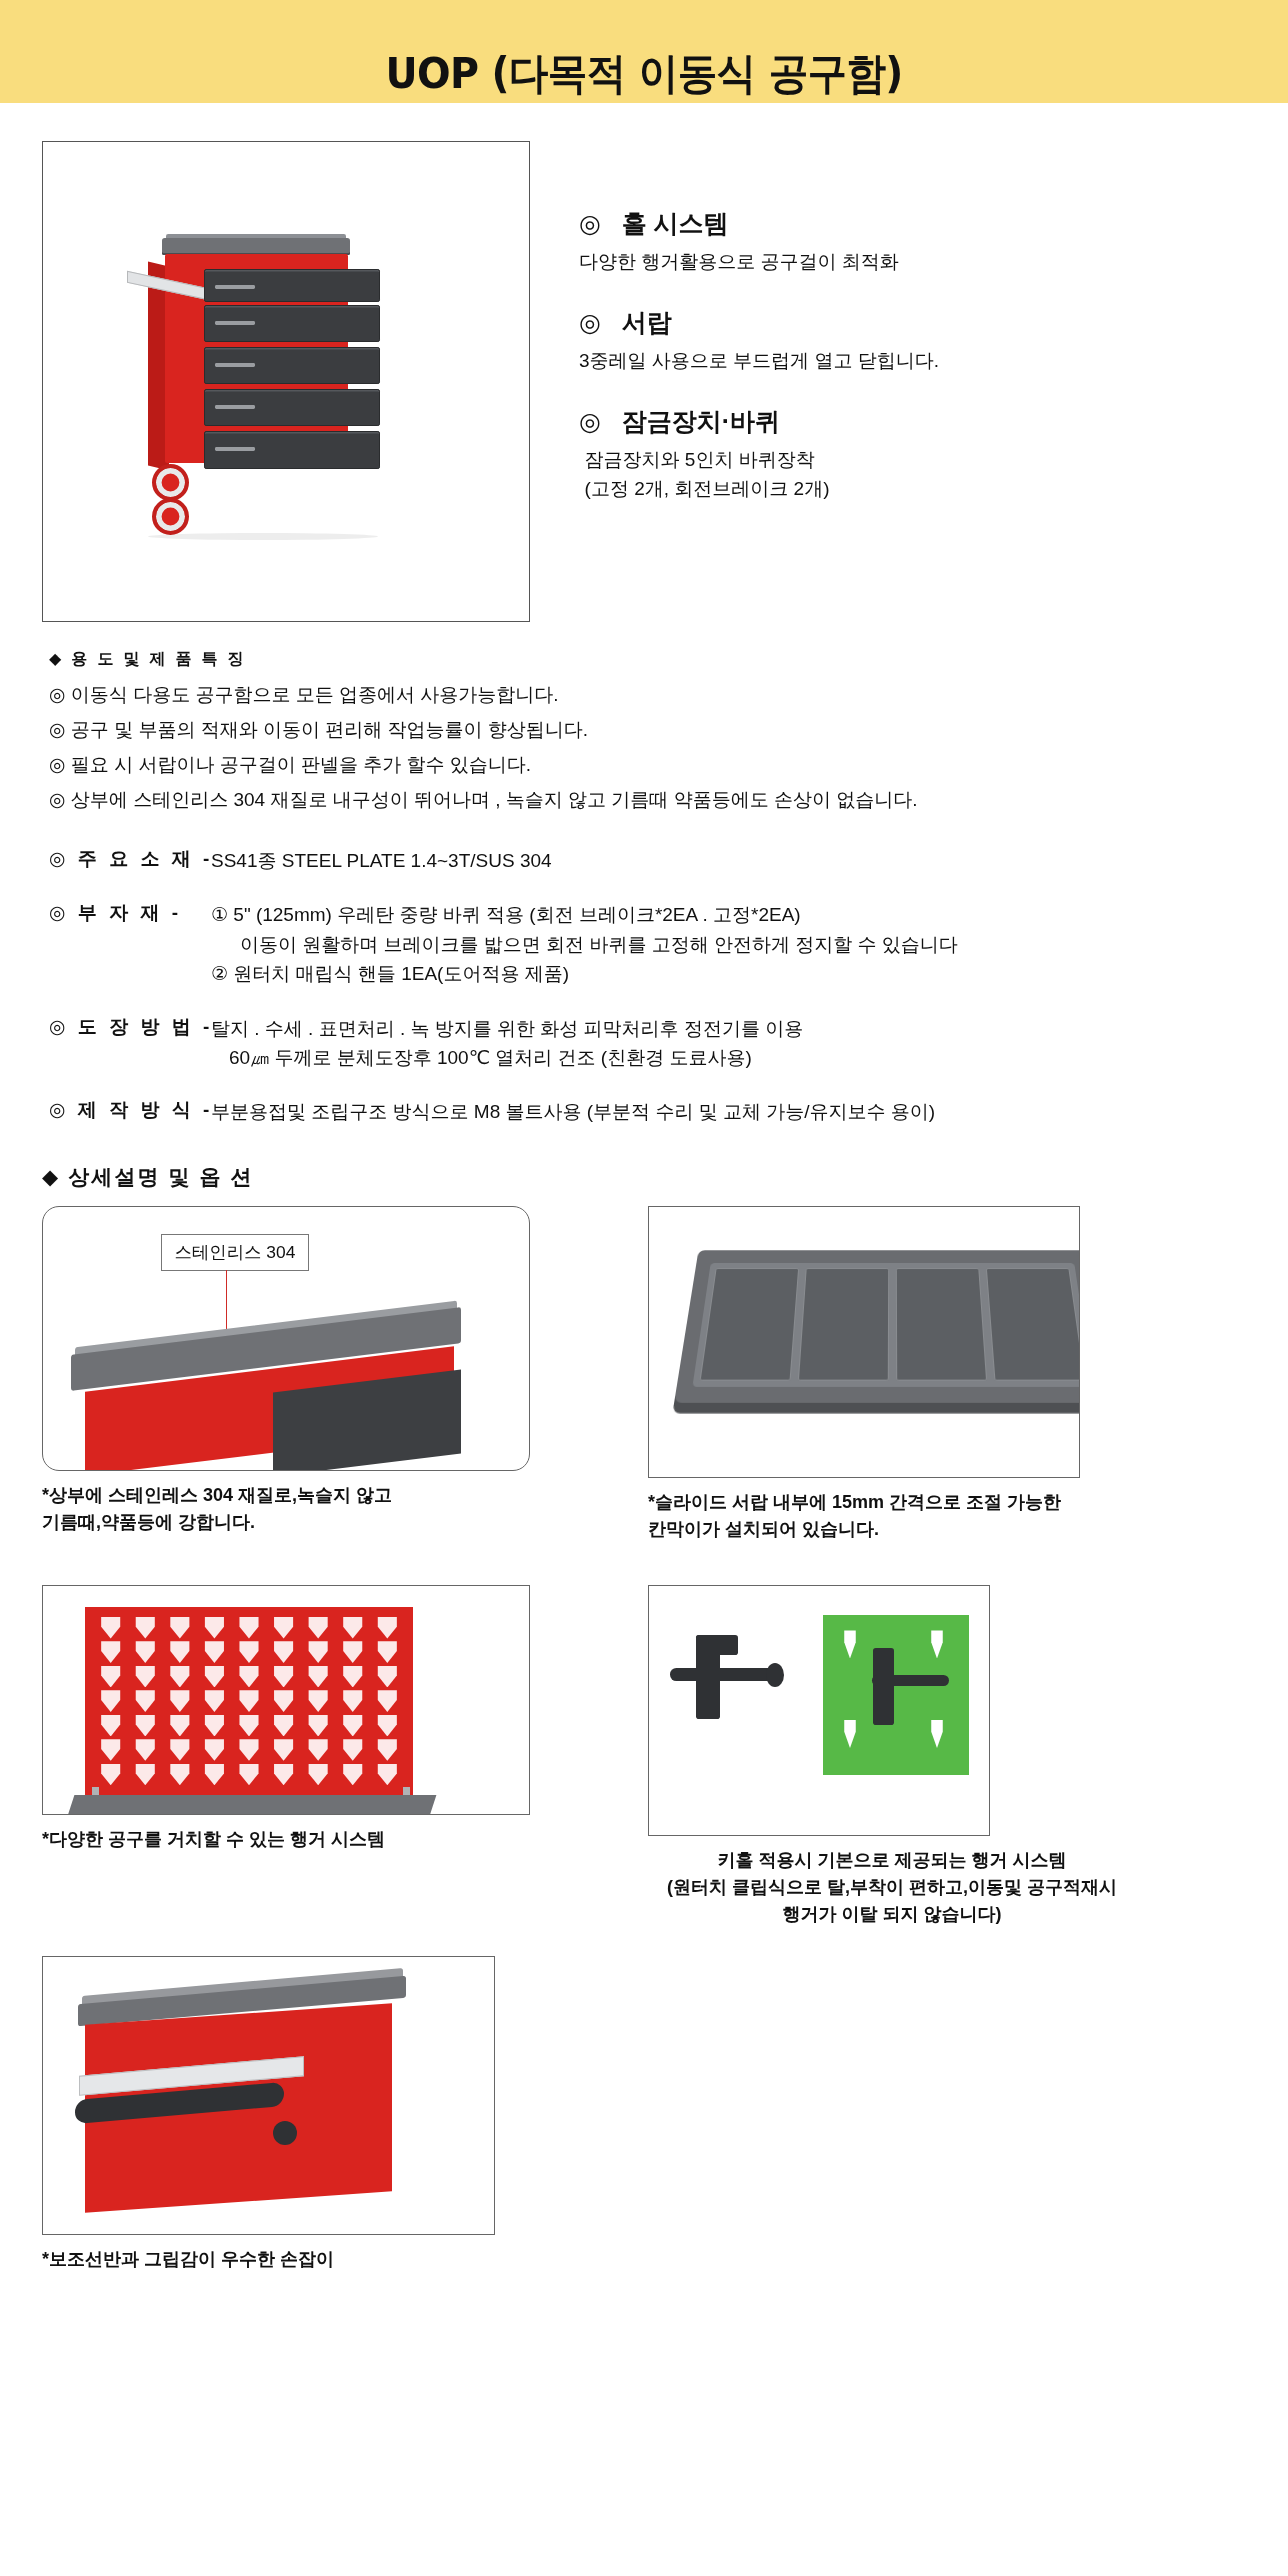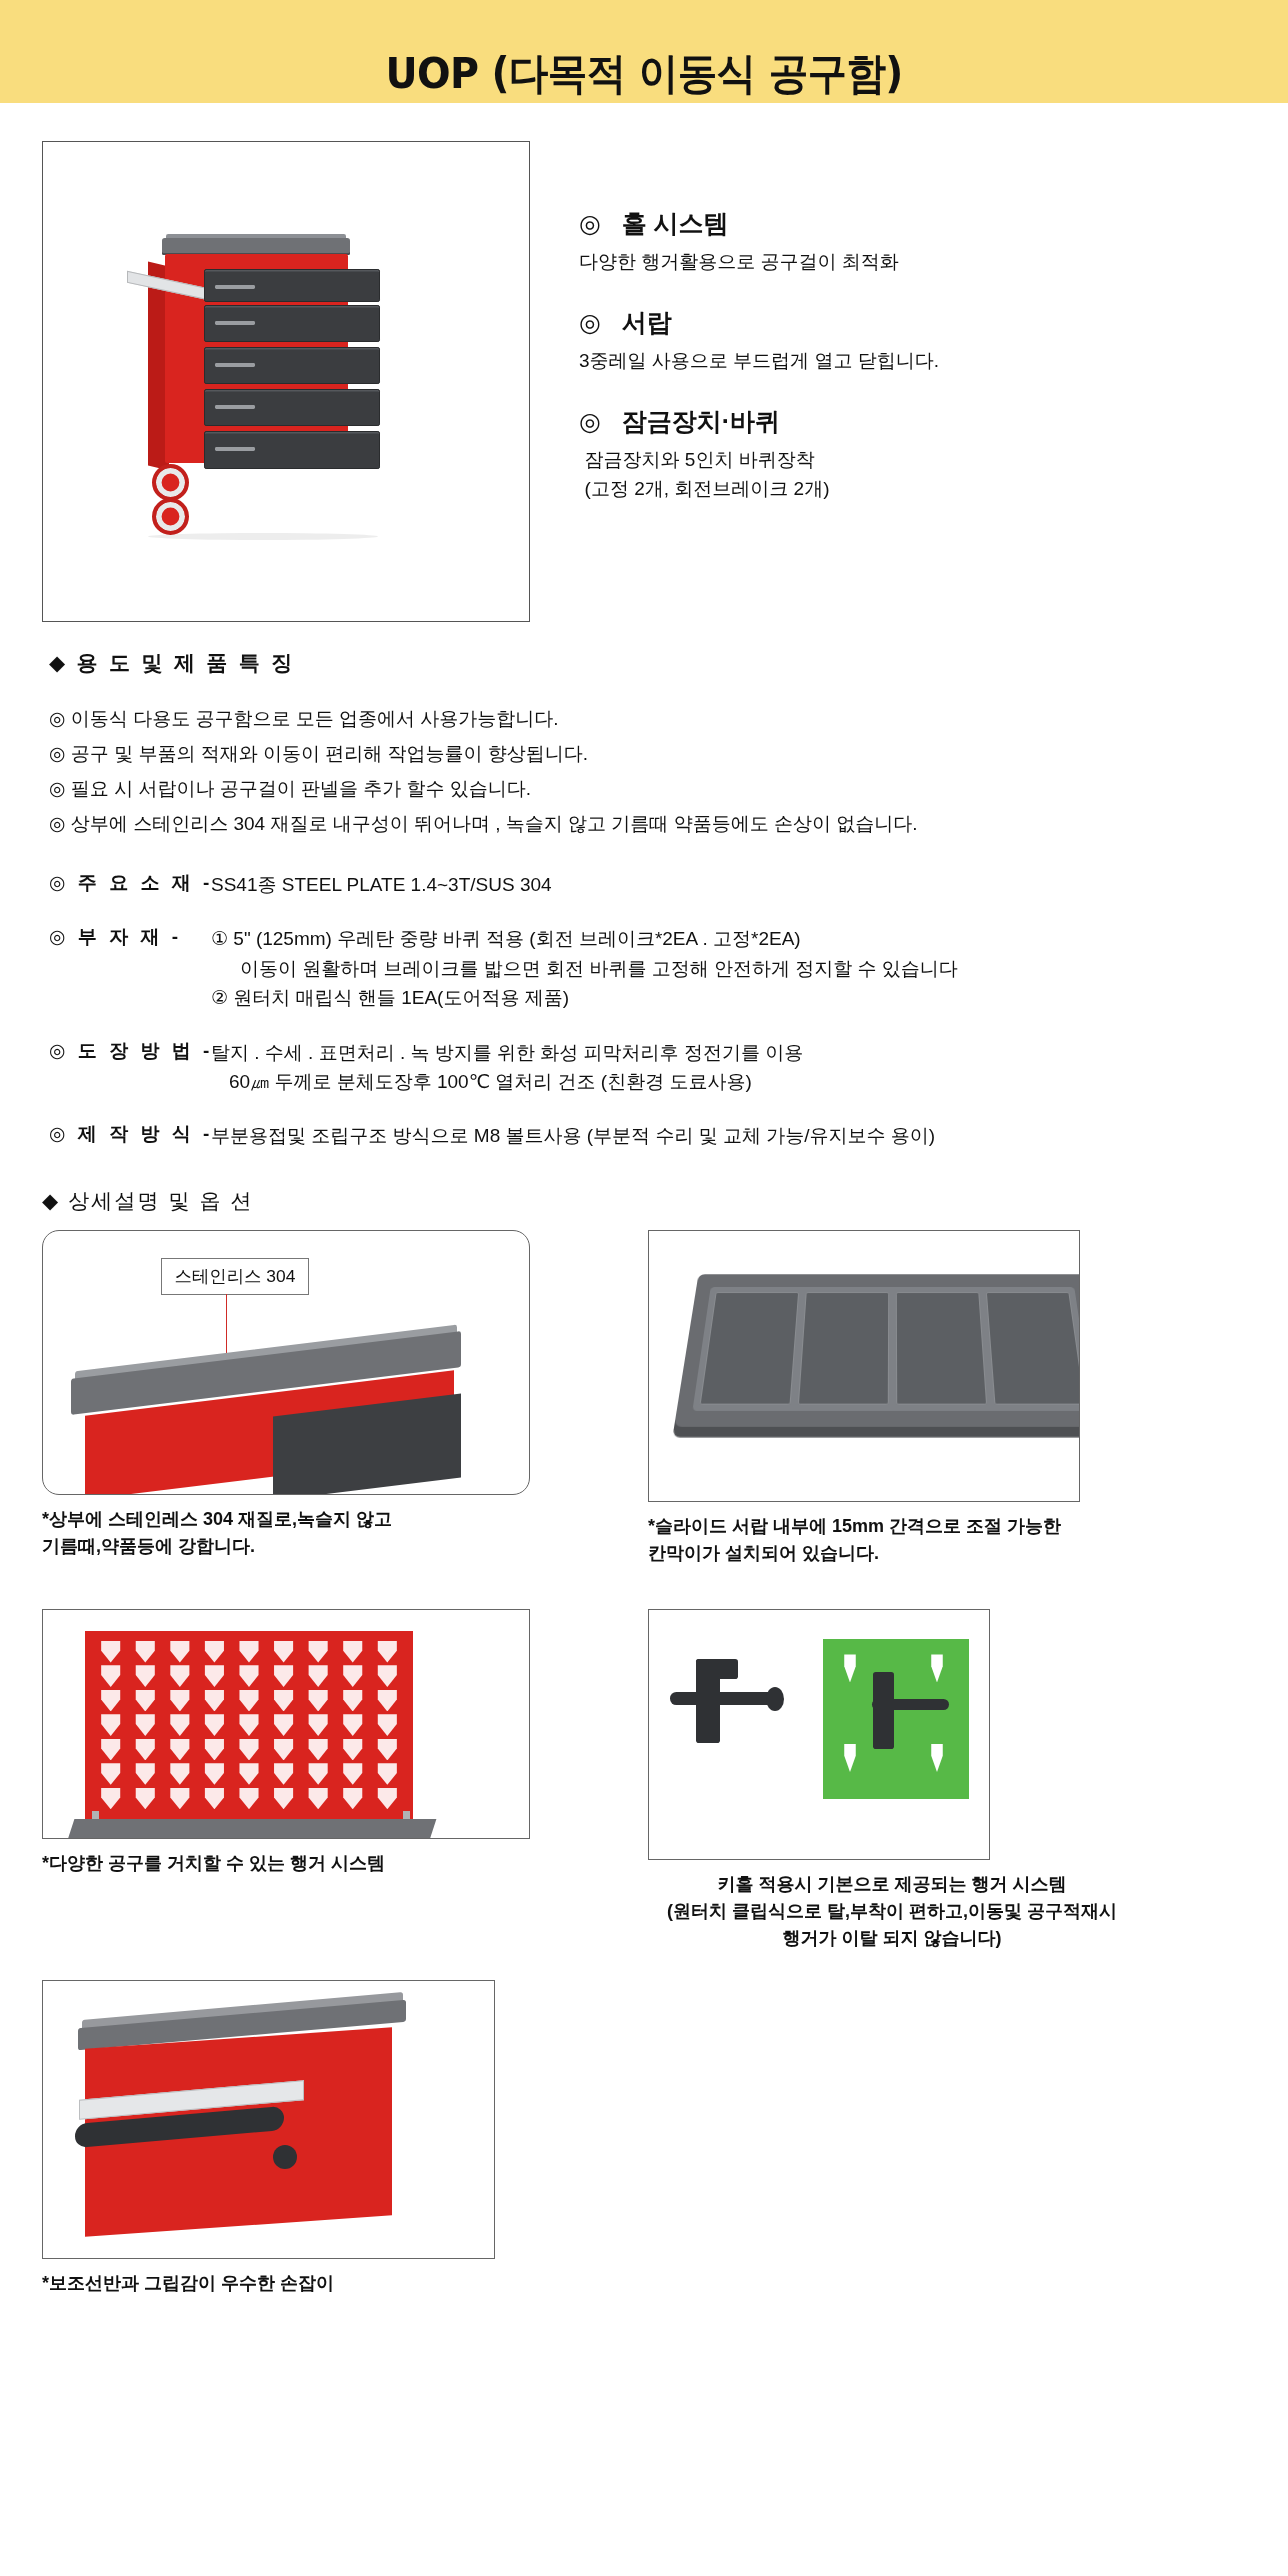--- a/index.html
+++ b/index.html
@@ -161,23 +161,23 @@
   .feature-line { font-size: 19px; }
   .feature-line.indent { padding-left: 5.6px; }
 
   
   .usage {
     margin: 26.5px 0 0 49px;
     font-size: 19px;
   }
   .usage-head {
     font-weight: bold;
-    font-size: 21px;
+    font-size: 16px;
     letter-spacing: 2.8px;
-    margin-bottom: 28px;
+    margin-bottom: 11px;
   }
   .usage-item {
     margin-bottom: 7.7px;
     line-height: 1.45;
   }
   .usage-sub {
     padding-left: 31px;
     line-height: 1.45;
   }
 
@@ -197,21 +197,21 @@
     letter-spacing: 3.5px;
     white-space: nowrap;
   }
   .spec-value { line-height: 1.55; }
   .spec-value .sub { display: block; }
 
   
   .detail-head {
     margin: 36px 0 15.3px 42px;
     font-size: 21px;
-    font-weight: normal;
+    font-weight: bold;
     letter-spacing: 2.1px;
   }
 
   .detail-grid {
     margin-left: 42px;
     width: 1213px;
   }
   .detail-row {
     display: flex;
     margin-bottom: 12.5px;

